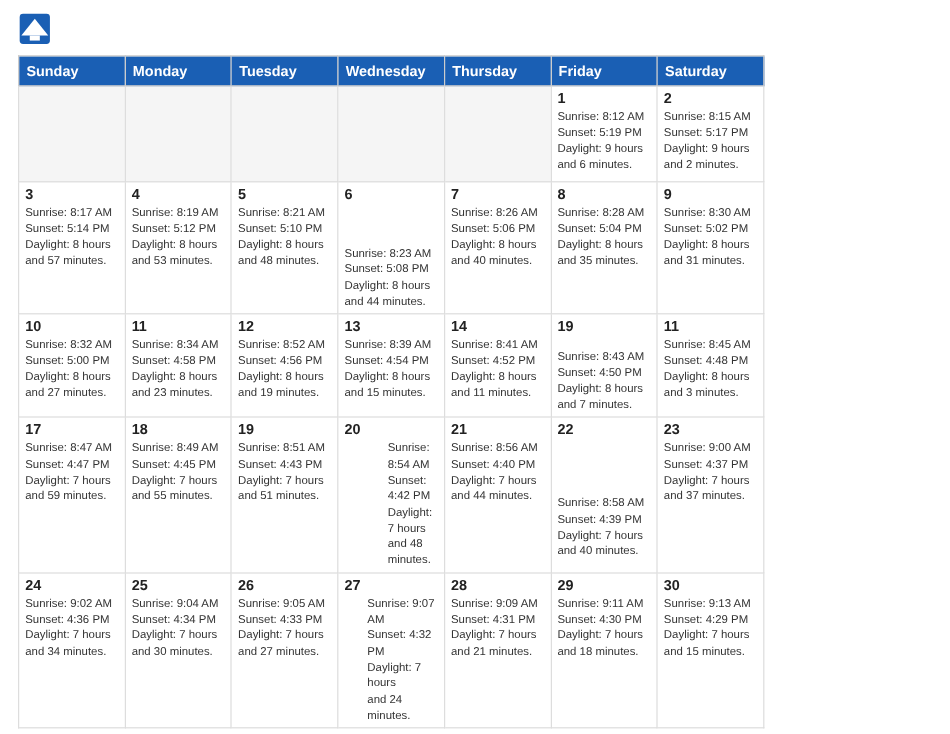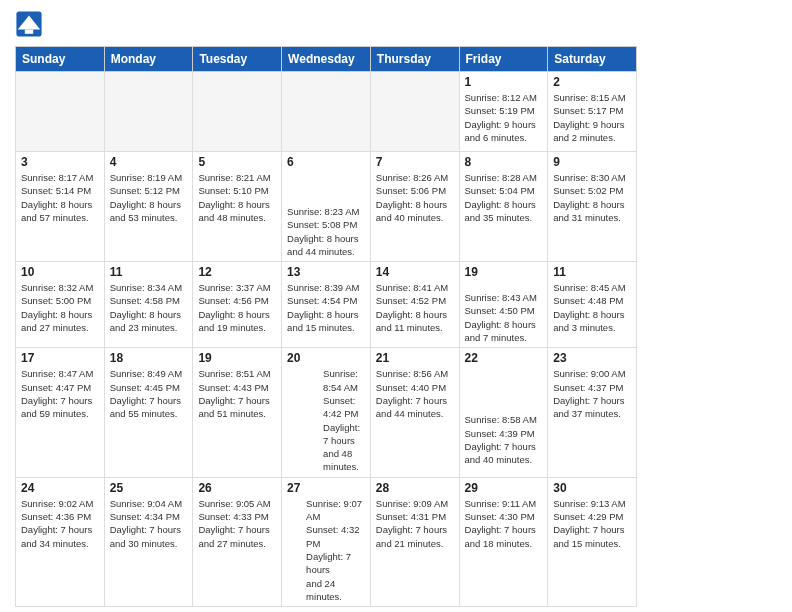--- a/index.html
+++ b/index.html
@@ -137,21 +137,21 @@
           </td>
           <td class="day-cell">
             <div class="day-num">11</div>
             <div class="day-info" style="white-space: pre-line;">Sunrise: 8:34 AM
 Sunset: 4:58 PM
 Daylight: 8 hours
 and 23 minutes.</div>
           </td>
           <td class="day-cell">
             <div class="day-num">12</div>
-            <div class="day-info" style="white-space: pre-line;">Sunrise: 3:37 AM
+            <div class="day-info" style="white-space: pre-line;">Sunrise: 8:52 AM
 Sunset: 4:56 PM
 Daylight: 8 hours
 and 19 minutes.</div>
           </td>
           <td class="day-cell">
             <div class="day-num">13</div>
             <div class="day-info" style="white-space: pre-line;">Sunrise: 8:39 AM
 Sunset: 4:54 PM
 Daylight: 8 hours
 and 15 minutes.</div>

